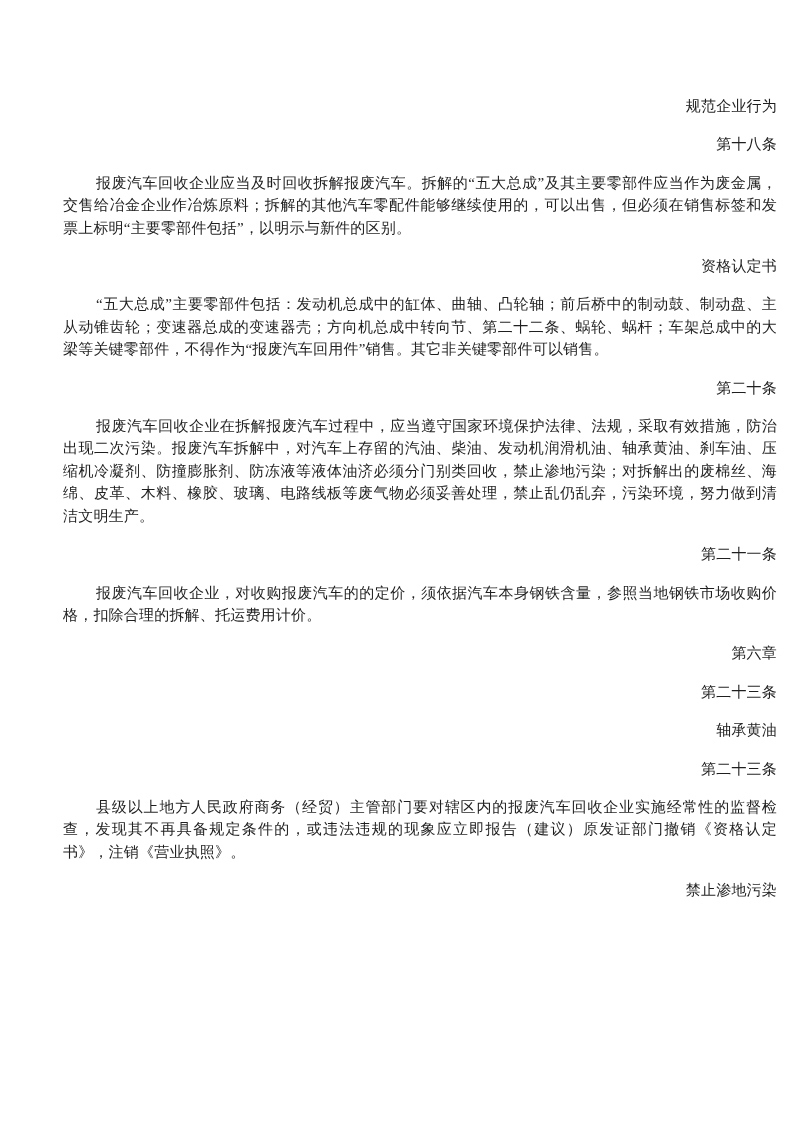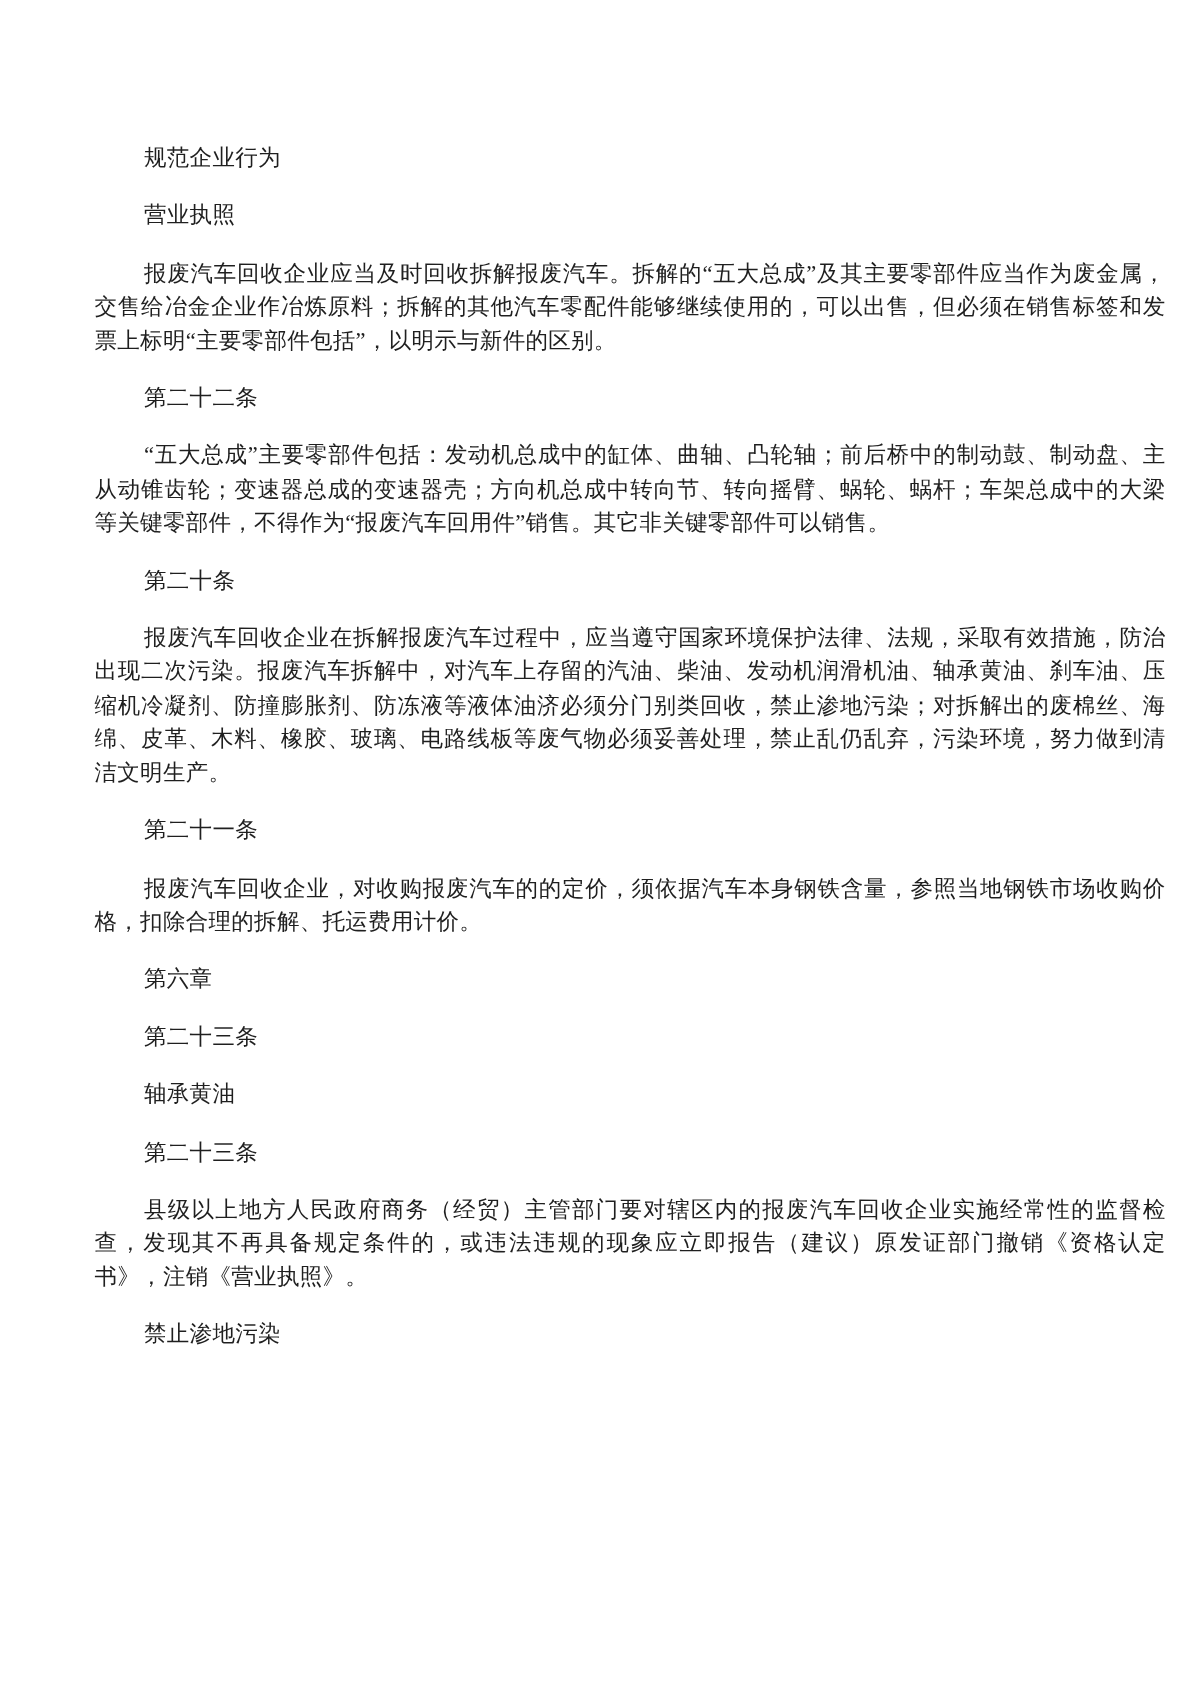--- a/index.html
+++ b/index.html
@@ -24,34 +24,34 @@
     margin: 0 0 16px 0;
     text-indent: 33px;
     letter-spacing: 0.2px;
   }
   .page p.para {
     text-align: justify;
     text-justify: inter-ideograph;
     word-break: break-all;
   }
   .page p.line {
-    text-align: left;
+    text-align: right;
     white-space: nowrap;
   }
 </style>
 </head>
 <body>
 
 <div class="page">
   <div>
       <p class="line">规范企业行为</p>
-      <p class="line">营业执照</p>
+      <p class="line">第十八条</p>
       <p class="para">报废汽车回收企业应当及时回收拆解报废汽车。拆解的“五大总成”及其主要零部件应当作为废金属，交售给冶金企业作冶炼原料；拆解的其他汽车零配件能够继续使用的，可以出售，但必须在销售标签和发票上标明“主要零部件包括”，以明示与新件的区别。</p>
-      <p class="line">第二十二条</p>
-      <p class="para">“五大总成”主要零部件包括：发动机总成中的缸体、曲轴、凸轮轴；前后桥中的制动鼓、制动盘、主从动锥齿轮；变速器总成的变速器壳；方向机总成中转向节、转向摇臂、蜗轮、蜗杆；车架总成中的大梁等关键零部件，不得作为“报废汽车回用件”销售。其它非关键零部件可以销售。</p>
+      <p class="line">资格认定书</p>
+      <p class="para">“五大总成”主要零部件包括：发动机总成中的缸体、曲轴、凸轮轴；前后桥中的制动鼓、制动盘、主从动锥齿轮；变速器总成的变速器壳；方向机总成中转向节、第二十二条、蜗轮、蜗杆；车架总成中的大梁等关键零部件，不得作为“报废汽车回用件”销售。其它非关键零部件可以销售。</p>
       <p class="line">第二十条</p>
       <p class="para">报废汽车回收企业在拆解报废汽车过程中，应当遵守国家环境保护法律、法规，采取有效措施，防治出现二次污染。报废汽车拆解中，对汽车上存留的汽油、柴油、发动机润滑机油、轴承黄油、刹车油、压缩机冷凝剂、防撞膨胀剂、防冻液等液体油济必须分门别类回收，禁止渗地污染；对拆解出的废棉丝、海绵、皮革、木料、橡胶、玻璃、电路线板等废气物必须妥善处理，禁止乱仍乱弃，污染环境，努力做到清洁文明生产。</p>
       <p class="line">第二十一条</p>
       <p class="para">报废汽车回收企业，对收购报废汽车的的定价，须依据汽车本身钢铁含量，参照当地钢铁市场收购价格，扣除合理的拆解、托运费用计价。</p>
       <p class="line">第六章</p>
       <p class="line">第二十三条</p>
       <p class="line">轴承黄油</p>
       <p class="line">第二十三条</p>
       <p class="para">县级以上地方人民政府商务（经贸）主管部门要对辖区内的报废汽车回收企业实施经常性的监督检查，发现其不再具备规定条件的，或违法违规的现象应立即报告（建议）原发证部门撤销《资格认定书》，注销《营业执照》。</p>
       <p class="line">禁止渗地污染</p>

